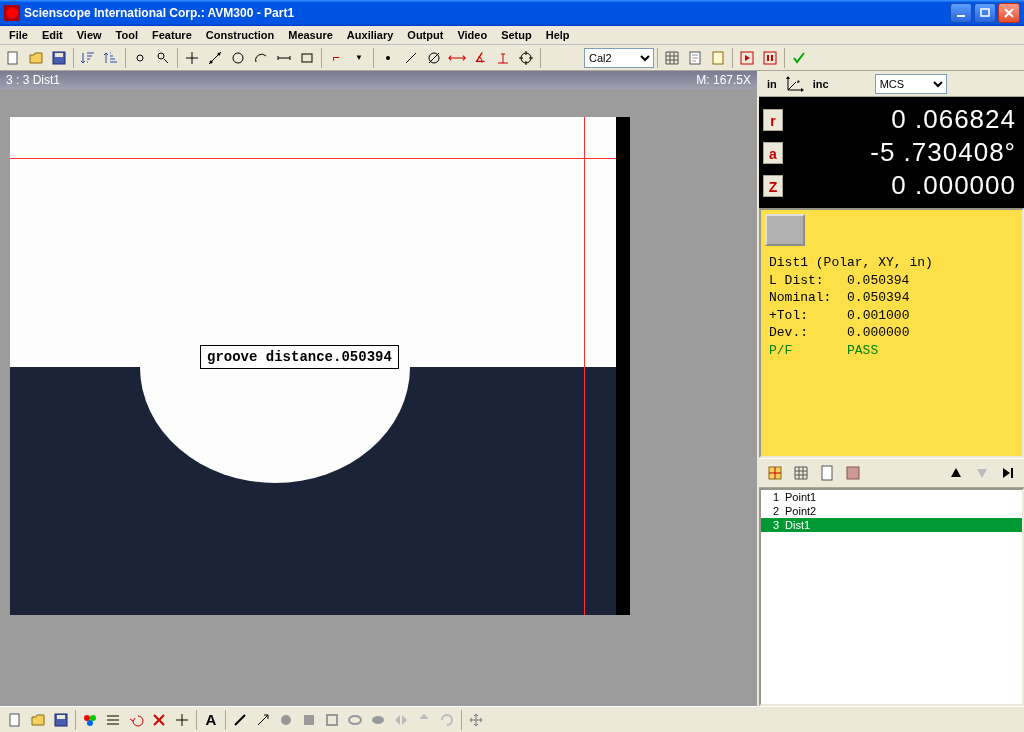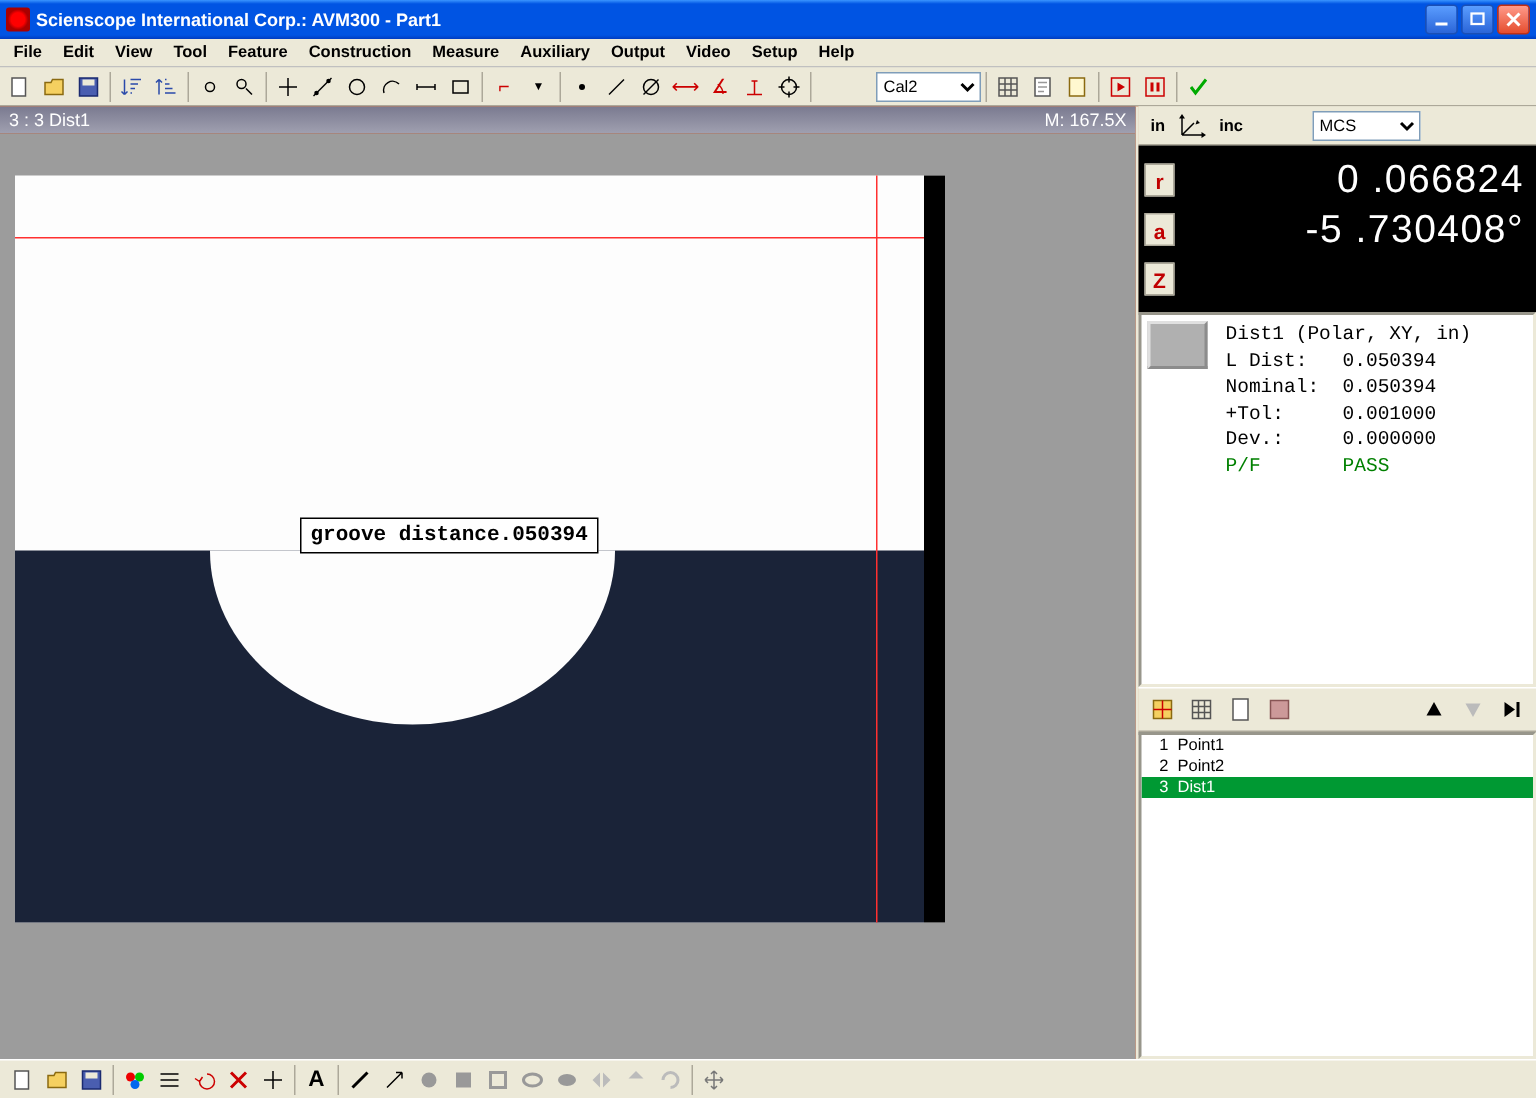--- a/index.html
+++ b/index.html
@@ -197,25 +197,25 @@
   border: 1px solid #aca899;
 }
 .dro .val {
   flex: 1;
   text-align: right;
   font-size: 26px;
   letter-spacing: 1px;
 }
 
 .detailpanel {
-  background: #ffffff;
+  background: #fde047;
   border: 2px inset #ece9d8;
   flex: 0 0 250px;
   display: flex;
-  flex-direction: row;
+  flex-direction: column;
 }
 .swatch {
   width: 40px; height: 32px;
   background: #b0b0b0;
   border: 2px outset #e0e0e0;
   margin: 4px;
 }
 .detailtext {
   padding: 4px 8px;
   font-family: 'Courier New', monospace;
@@ -497,20 +497,21 @@
       <div class="row">
         <div class="lbl">r</div>
         <div class="val">0 .066824</div>
       </div>
       <div class="row">
         <div class="lbl">a</div>
         <div class="val">-5 .730408°</div>
       </div>
       <div class="row">
         <div class="lbl">Z</div>
+        <div class="val">0 .000000</div>
       </div>
     </div>
 
     <div class="detailpanel">
       <div class="swatch"></div>
       <div class="detailtext">
         <div>Dist1 (Polar, XY, in)</div>
         <div><span>L Dist:</span>&nbsp;&nbsp;&nbsp;<span>0.050394</span></div>
         <div><span>Nominal:</span>&nbsp;&nbsp;<span>0.050394</span></div>
         <div><span>+Tol:</span>&nbsp;&nbsp;&nbsp;&nbsp;&nbsp;<span>0.001000</span></div>

